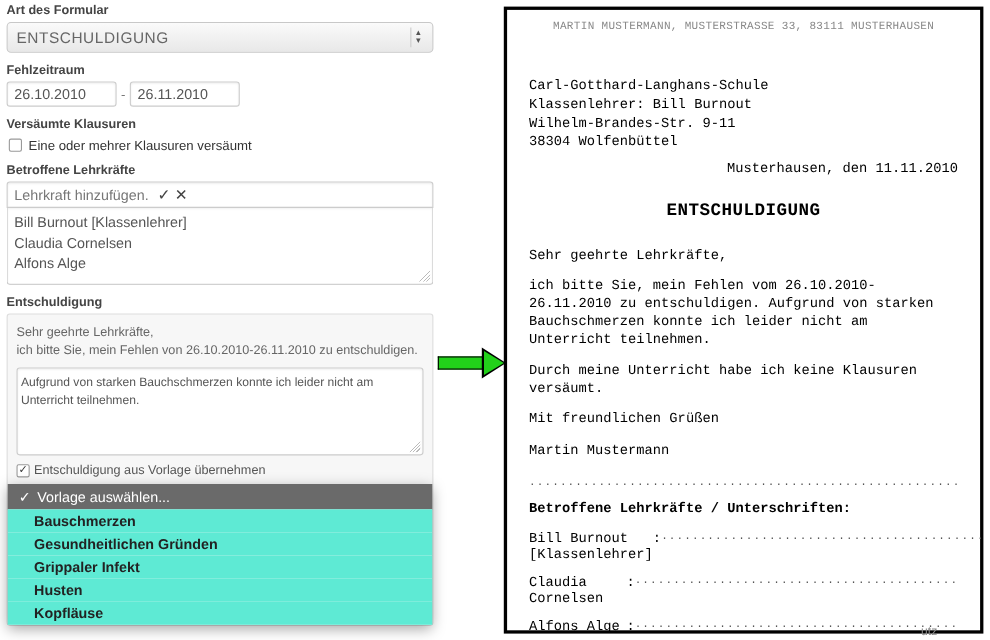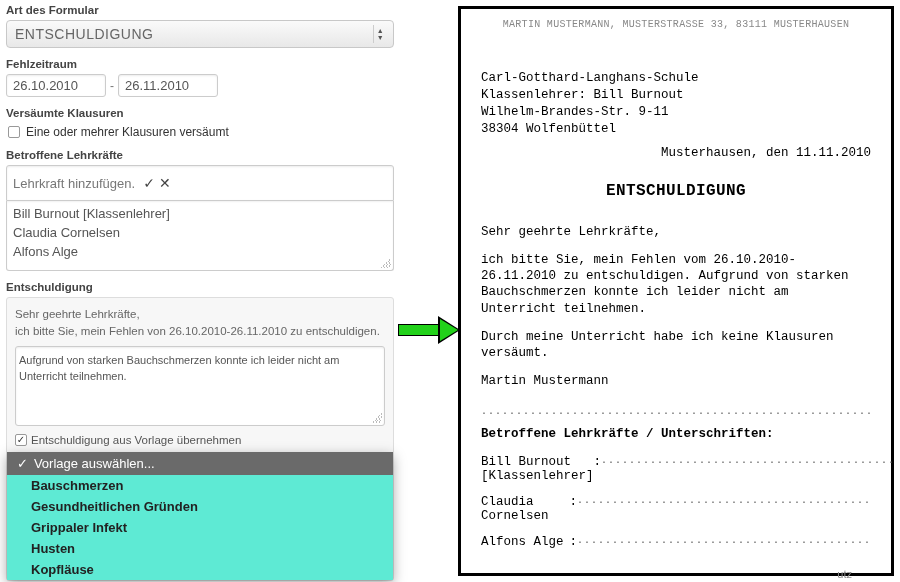--- a/index.html
+++ b/index.html
@@ -78,21 +78,21 @@
     font-size: 10px;
     line-height: 1;
   }
   .chk.checked::after { content: "✓"; color: #333; }
   .add-teacher-row {
     display: flex; align-items: center;
     border: 1px solid #ccc;
     border-radius: 3px 3px 0 0;
     padding: 3px 6px;
     background: #fff;
-    height: 36px;
+    height: 24px;
     color: #777;
     font-size: 13px;
     box-shadow: inset 0 1px 2px rgba(0,0,0,.08);
   }
   .add-teacher-row .icons { margin-left: 8px; color: #444; font-size: 14px; }
   .teacher-list {
     border: 1px solid #ccc;
     border-top: none;
     border-radius: 0 0 3px 3px;
     padding: 4px 6px 8px;
@@ -304,20 +304,21 @@
     <div>Klassenlehrer: Bill Burnout</div>
     <div>Wilhelm-Brandes-Str. 9-11</div>
     <div>38304 Wolfenbüttel</div>
   </div>
   <div class="doc-date">Musterhausen, den 11.11.2010</div>
   <div class="doc-title">ENTSCHULDIGUNG</div>
   <div class="doc-body">
     <p>Sehr geehrte Lehrkräfte,</p>
     <p>ich bitte Sie, mein Fehlen vom 26.10.2010-26.11.2010 zu entschuldigen. Aufgrund von starken Bauchschmerzen konnte ich leider nicht am Unterricht teilnehmen.</p>
     <p>Durch meine Unterricht habe ich keine Klausuren versäumt.</p>
+    <p>Mit freundlichen Grüßen</p>
     <p>Martin Mustermann</p>
   </div>
   <div class="dotted-line">..............................................................................................................................</div>
   <div class="sig-head">Betroffene Lehrkräfte / Unterschriften:</div>
   <div class="sig-row">
     <span class="name">Bill Burnout [Klassenlehrer]</span>
     <span class="colon">:</span>
     <span class="line">..........................................</span>
   </div>
   <div class="sig-row">

